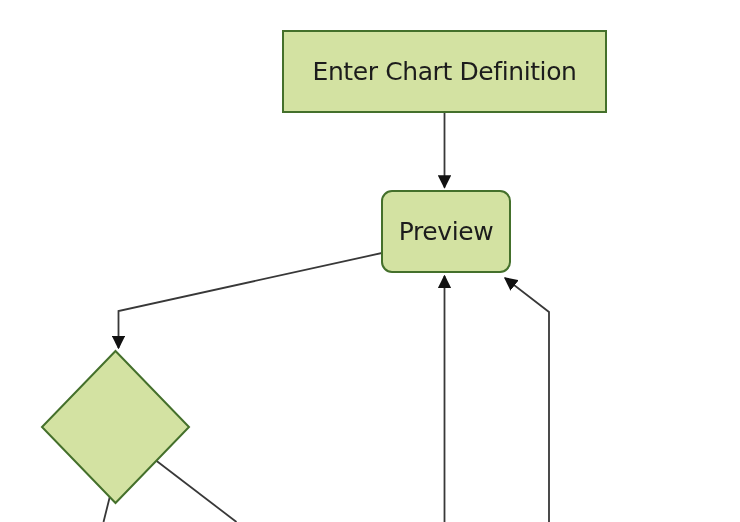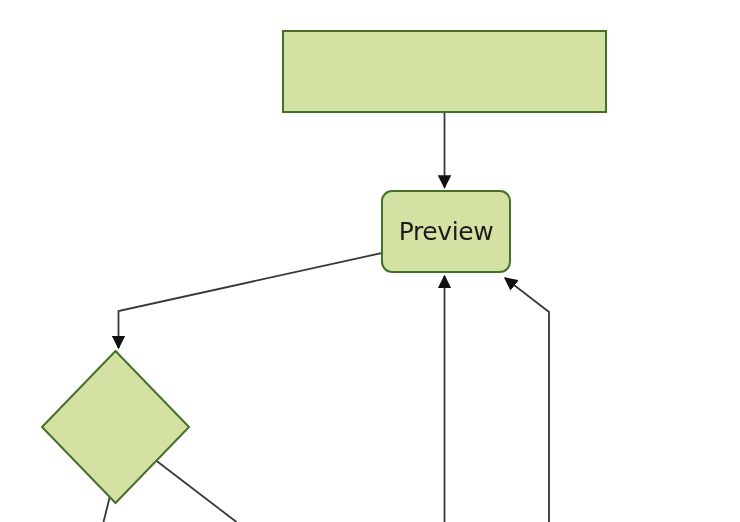--- a/index.html
+++ b/index.html
@@ -76,17 +76,18 @@
 
     <path class="edge" d="M 147.5 454 L 236.5 522"></path>
 
     <rect class="node-shape" x="283" y="31" width="323" height="81"></rect>
 
     <rect class="node-shape" x="382" y="191" width="128" height="81" rx="10" ry="10"></rect>
 
     <polygon class="node-shape" points="115.5,351 189,427 115.5,503 42,427"></polygon>
   </svg>
 
+  <div class="node-label label-definition">Enter Chart Definition</div>
 
   <div class="node-label label-preview">Preview</div>
 
 
 </div>
 
 </body></html>

